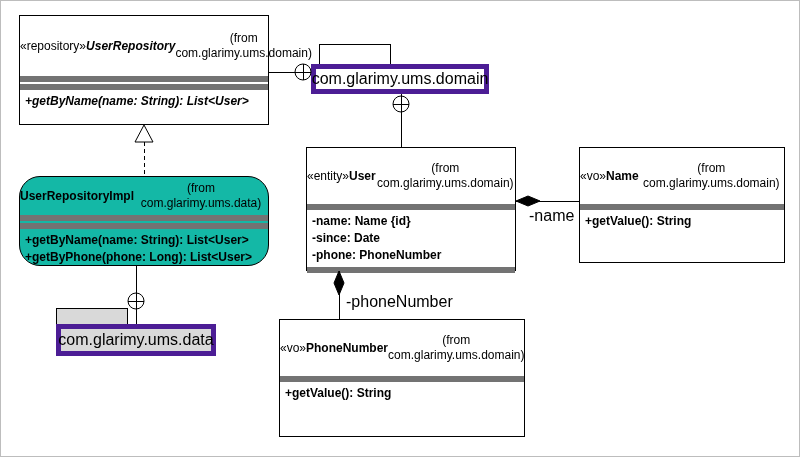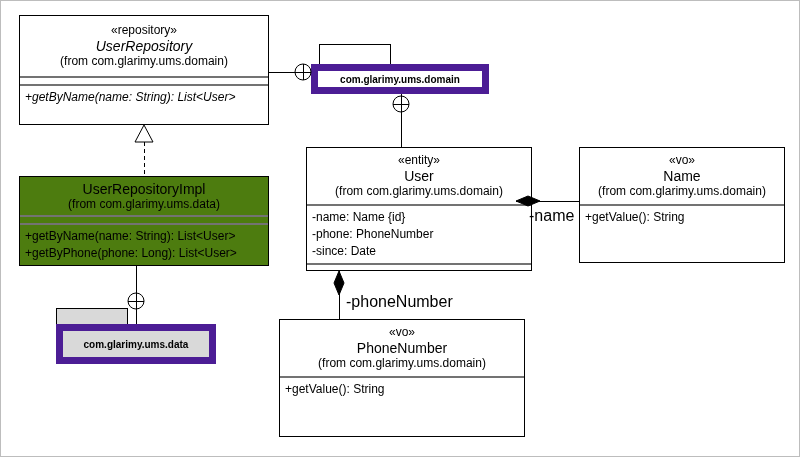--- a/index.html
+++ b/index.html
@@ -7,59 +7,59 @@
     position:relative; width:800px; height:457px; box-sizing:border-box;
     background:#ffffff; border:1px solid #bdbdbd; overflow:hidden;
     font-family:"Liberation Sans", sans-serif; color:#000;
   }
 
   
   .uml-class {
     position:absolute; box-sizing:border-box; border:1px solid #000;
     background:#fff; display:flex; flex-direction:column;
   }
-  .uml-class.gray { background:#4d7c0f; }
+  .uml-class.gray { background:#14b8a6;border-radius:21px; }
   .c-hdr {
-    flex:0 0 auto; display:flex; flex-direction:column;
-    justify-content:center; align-items:center; text-align:center;
+    flex:0 0 auto; display:flex; flex-direction:row;
+    align-items:center; text-align:center;
   }
-  .c-cmp { border-top:2px solid #737373; box-sizing:border-box; }
+  .c-cmp { border-top:6px solid #737373; box-sizing:border-box;font-weight:bold; }
   .c-empty { flex:0 0 8px; }
   .c-members { flex:1 1 auto; padding:3px 5px; }
   .c-attrs { flex:0 0 auto; padding:3px 5px; }
   .c-fill { flex:1 1 auto; }
   .stereo { font-size:12px; line-height:15px; }
-  .cname  { font-size:14px; font-weight:normal; line-height:16px; }
+  .cname  { font-size:12px; font-weight:bold; line-height:16px; }
   .from   { font-size:12px; line-height:15px; }
   .member { font-size:12px; line-height:17px; white-space:nowrap; }
   .iface .cname, .iface .member { font-style:italic; }
 
   #cls-user-repository      { left:18px;  top:14px;  width:250px; height:110px; }
   #cls-user-repository .c-hdr { height:60px; }
   #cls-user-repository-impl { left:18px;  top:175px; width:250px; height:90px; }
   #cls-user-repository-impl .c-hdr { height:38px; }
-  #cls-user                 { left:305px; top:146px; width:226px; height:124px; }
+  #cls-user                 { left:305px; top:146px; width:210px; height:124px; }
   #cls-user .c-hdr          { height:56px; }
   #cls-name                 { left:578px; top:146px; width:206px; height:116px; }
   #cls-name .c-hdr          { height:56px; }
   #cls-phone-number         { left:278px; top:318px; width:246px; height:118px; }
   #cls-phone-number .c-hdr  { height:56px; }
 
   
   .pkg-tab  { position:absolute; box-sizing:border-box; border:1px solid #000; background:#fff; }
   .pkg-body {
-    position:absolute; box-sizing:border-box; border:7px solid #4c1d95; background:#fff;
+    position:absolute; box-sizing:border-box; border:5px solid #4c1d95; background:#fff;
     display:flex; align-items:center; justify-content:center;
-    font-size:10px; font-weight:bold; white-space:nowrap;
+    font-size:16px; font-weight:normal; white-space:nowrap;
   }
   .pkg-tab.gray, .pkg-body.gray { background:#d9d9d9; }
   #pkg-domain-tab  { left:318px; top:43px;  width:72px;  height:21px; }
   #pkg-domain-body { left:310px; top:63px;  width:178px; height:30px; }
   #pkg-data-tab    { left:55px;  top:307px; width:72px;  height:17px; }
-  #pkg-data-body   { left:55px;  top:323px; width:160px; height:40px; }
+  #pkg-data-body   { left:55px;  top:323px; width:160px; height:32px; }
 
   
   .connectors { position:absolute; left:0; top:0; pointer-events:none; }
   .connectors line    { stroke:#000; stroke-width:1; shape-rendering:crispEdges; }
   .connectors polygon { stroke:#000; stroke-width:1; }
   .connectors circle  { stroke:#000; stroke-width:1; }
   .edge-label { position:absolute; font-size:16px; white-space:nowrap; }
   #lbl-name  { left:528px; top:206px; }
   #lbl-phone { left:345px; top:292px; }
 </style>
@@ -93,22 +93,22 @@
   </div>
 
   <div class="uml-class" id="cls-user">
     <div class="c-hdr">
       <div class="stereo">«entity»</div>
       <div class="cname">User</div>
       <div class="from">(from com.glarimy.ums.domain)</div>
     </div>
     <div class="c-cmp c-attrs">
       <div class="member">-name: Name {id}</div>
+      <div class="member">-since: Date</div>
       <div class="member">-phone: PhoneNumber</div>
-      <div class="member">-since: Date</div>
     </div>
     <div class="c-cmp c-fill"></div>
   </div>
 
   <div class="uml-class" id="cls-name">
     <div class="c-hdr">
       <div class="stereo">«vo»</div>
       <div class="cname">Name</div>
       <div class="from">(from com.glarimy.ums.domain)</div>
     </div>

